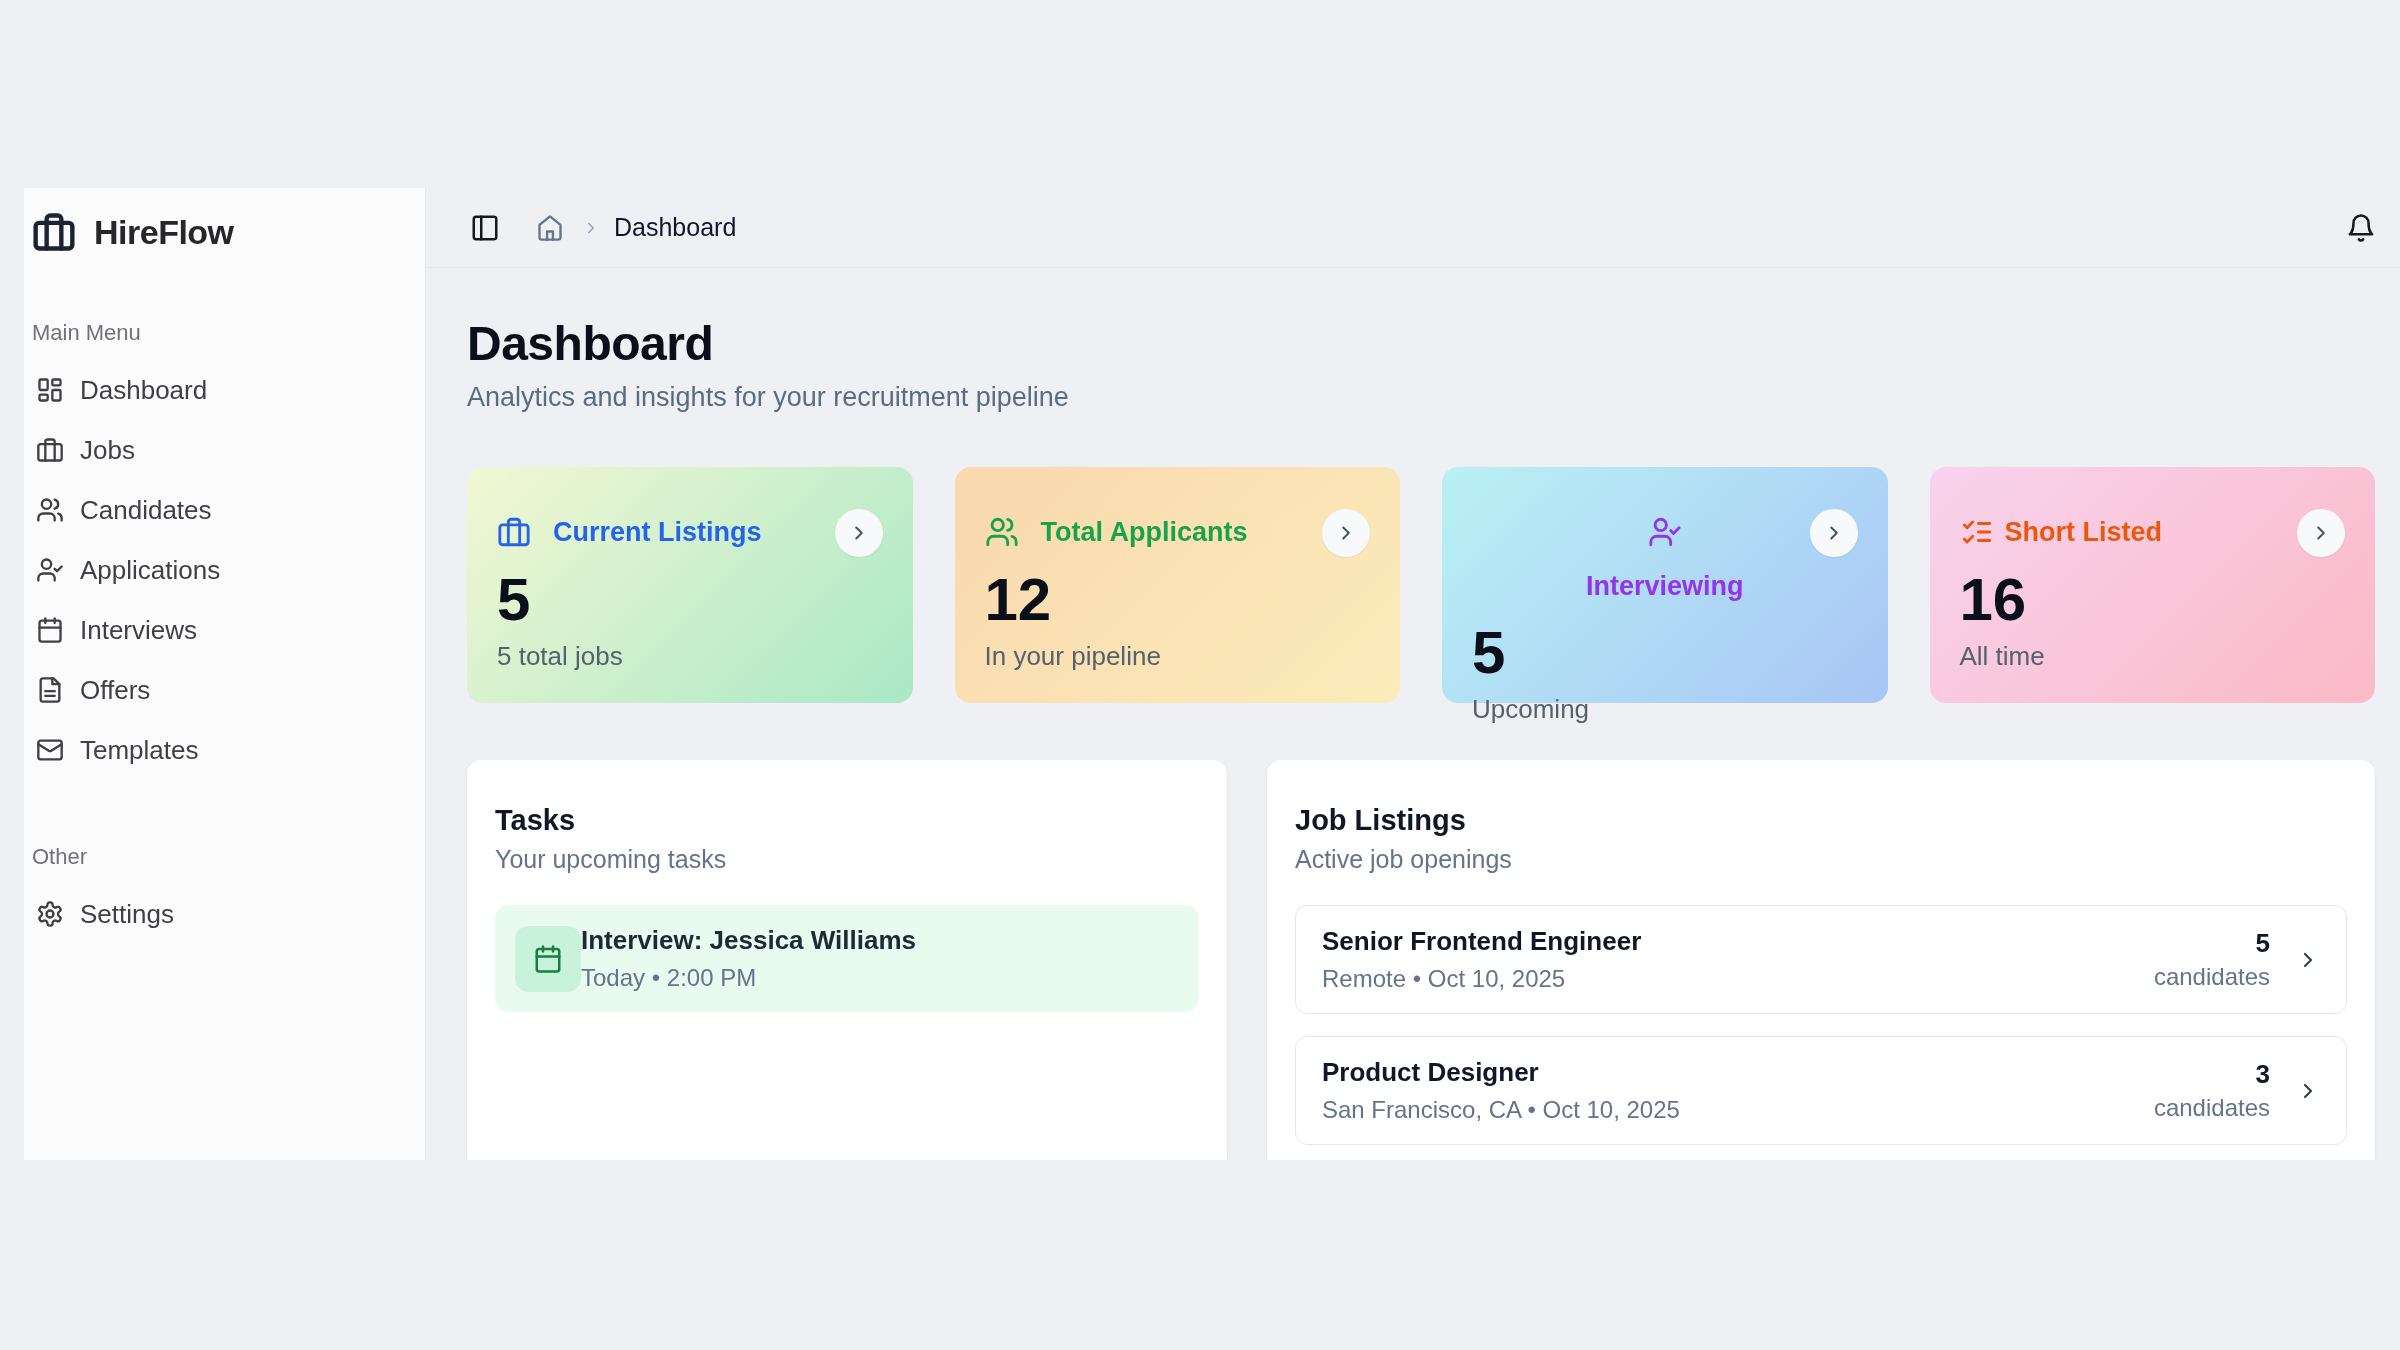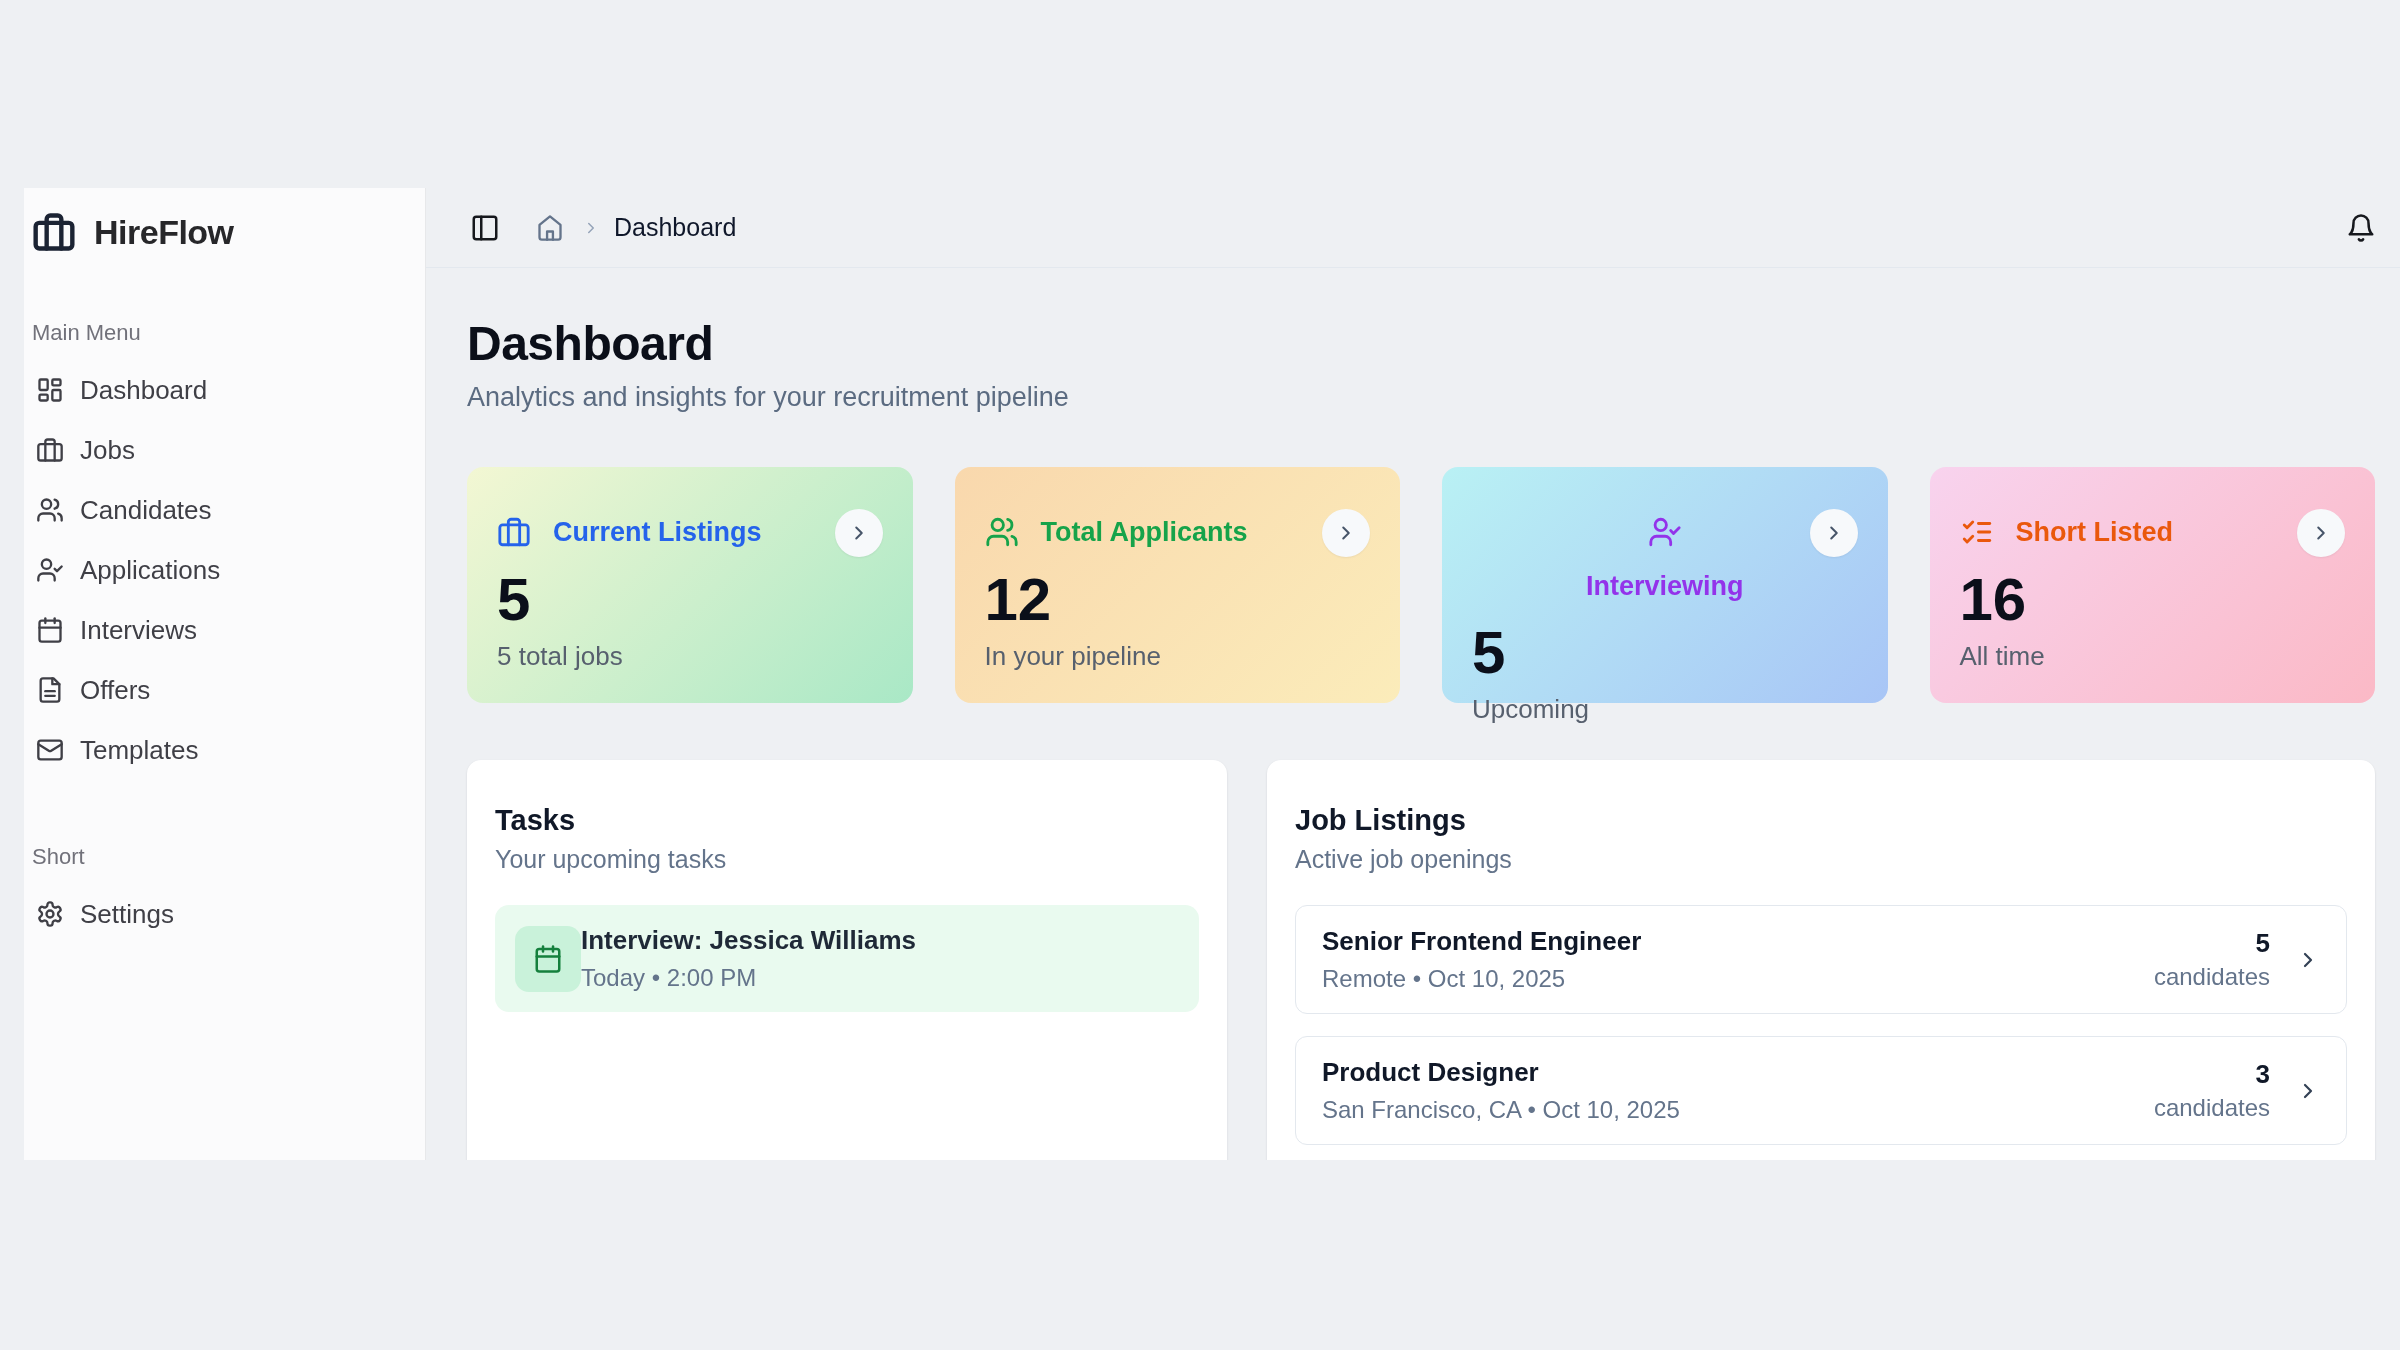--- a/index.html
+++ b/index.html
@@ -238,21 +238,21 @@
       <span>Offers</span>
     </div>
     <div class="nav-item">
       <svg viewBox="0 0 24 24" fill="none" stroke="currentColor" stroke-width="2" stroke-linecap="round" stroke-linejoin="round">
           <use href="#i-mail"></use>
         </svg>
       <span>Templates</span>
     </div>
 
     <div class="nav-gap"></div>
-    <div class="section-label">Short</div>
+    <div class="section-label">Other</div>
 
     <div class="nav-item">
       <svg viewBox="0 0 24 24" fill="none" stroke="currentColor" stroke-width="2" stroke-linecap="round" stroke-linejoin="round">
           <use href="#i-gear"></use>
         </svg>
       <span>Settings</span>
     </div>
   </aside>
 
   <div class="main">
@@ -329,21 +329,21 @@
           <button class="stat-chevron">
             <svg viewBox="0 0 24 24" fill="none" stroke="currentColor" stroke-width="2.2" stroke-linecap="round" stroke-linejoin="round">
                 <use href="#i-chev"></use>
               </svg>
           </button>
           <div class="stat-value">5</div>
           <div class="stat-caption">Upcoming</div>
         </div>
 
         <div class="stat-card" style="background: linear-gradient(135deg, rgb(248, 211, 238), rgb(251, 185, 198));">
-          <div class="stat-head" style="color: rgb(234, 88, 12);">
+          <div class="stat-head" style="color: rgb(234, 88, 12); gap: 11px;">
             <svg viewBox="0 0 24 24" fill="none" stroke="currentColor" stroke-width="2" stroke-linecap="round" stroke-linejoin="round">
                 <use href="#i-list-checks"></use>
               </svg>
             <span class="stat-label">Short Listed</span>
           </div>
           <button class="stat-chevron">
             <svg viewBox="0 0 24 24" fill="none" stroke="currentColor" stroke-width="2.2" stroke-linecap="round" stroke-linejoin="round">
                 <use href="#i-chev"></use>
               </svg>
           </button>

